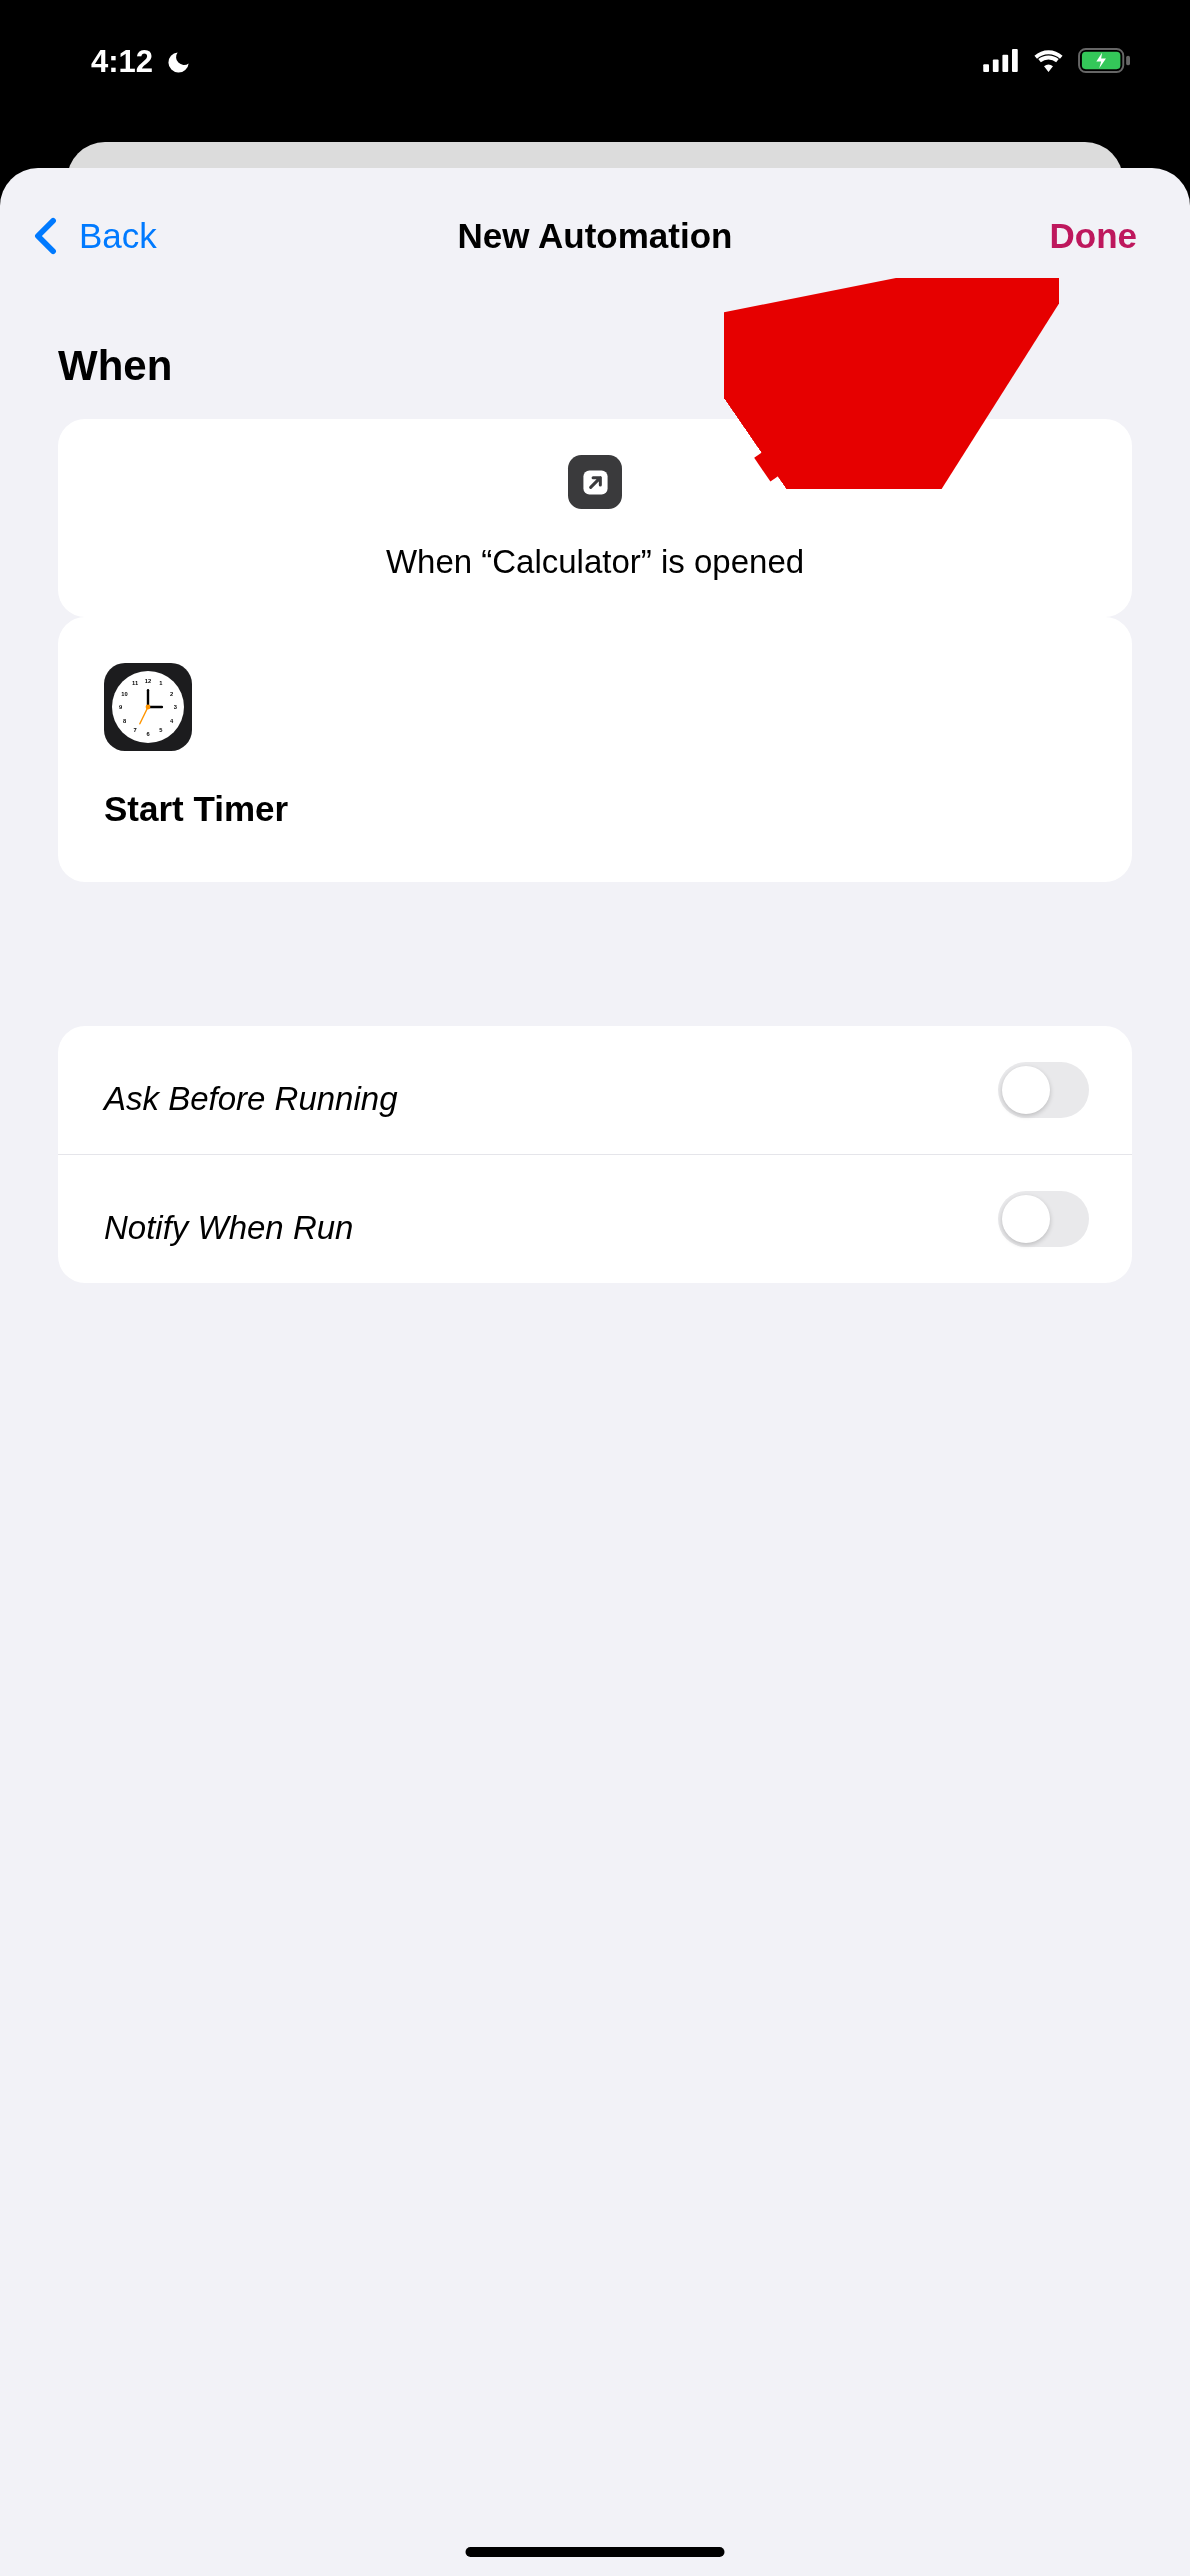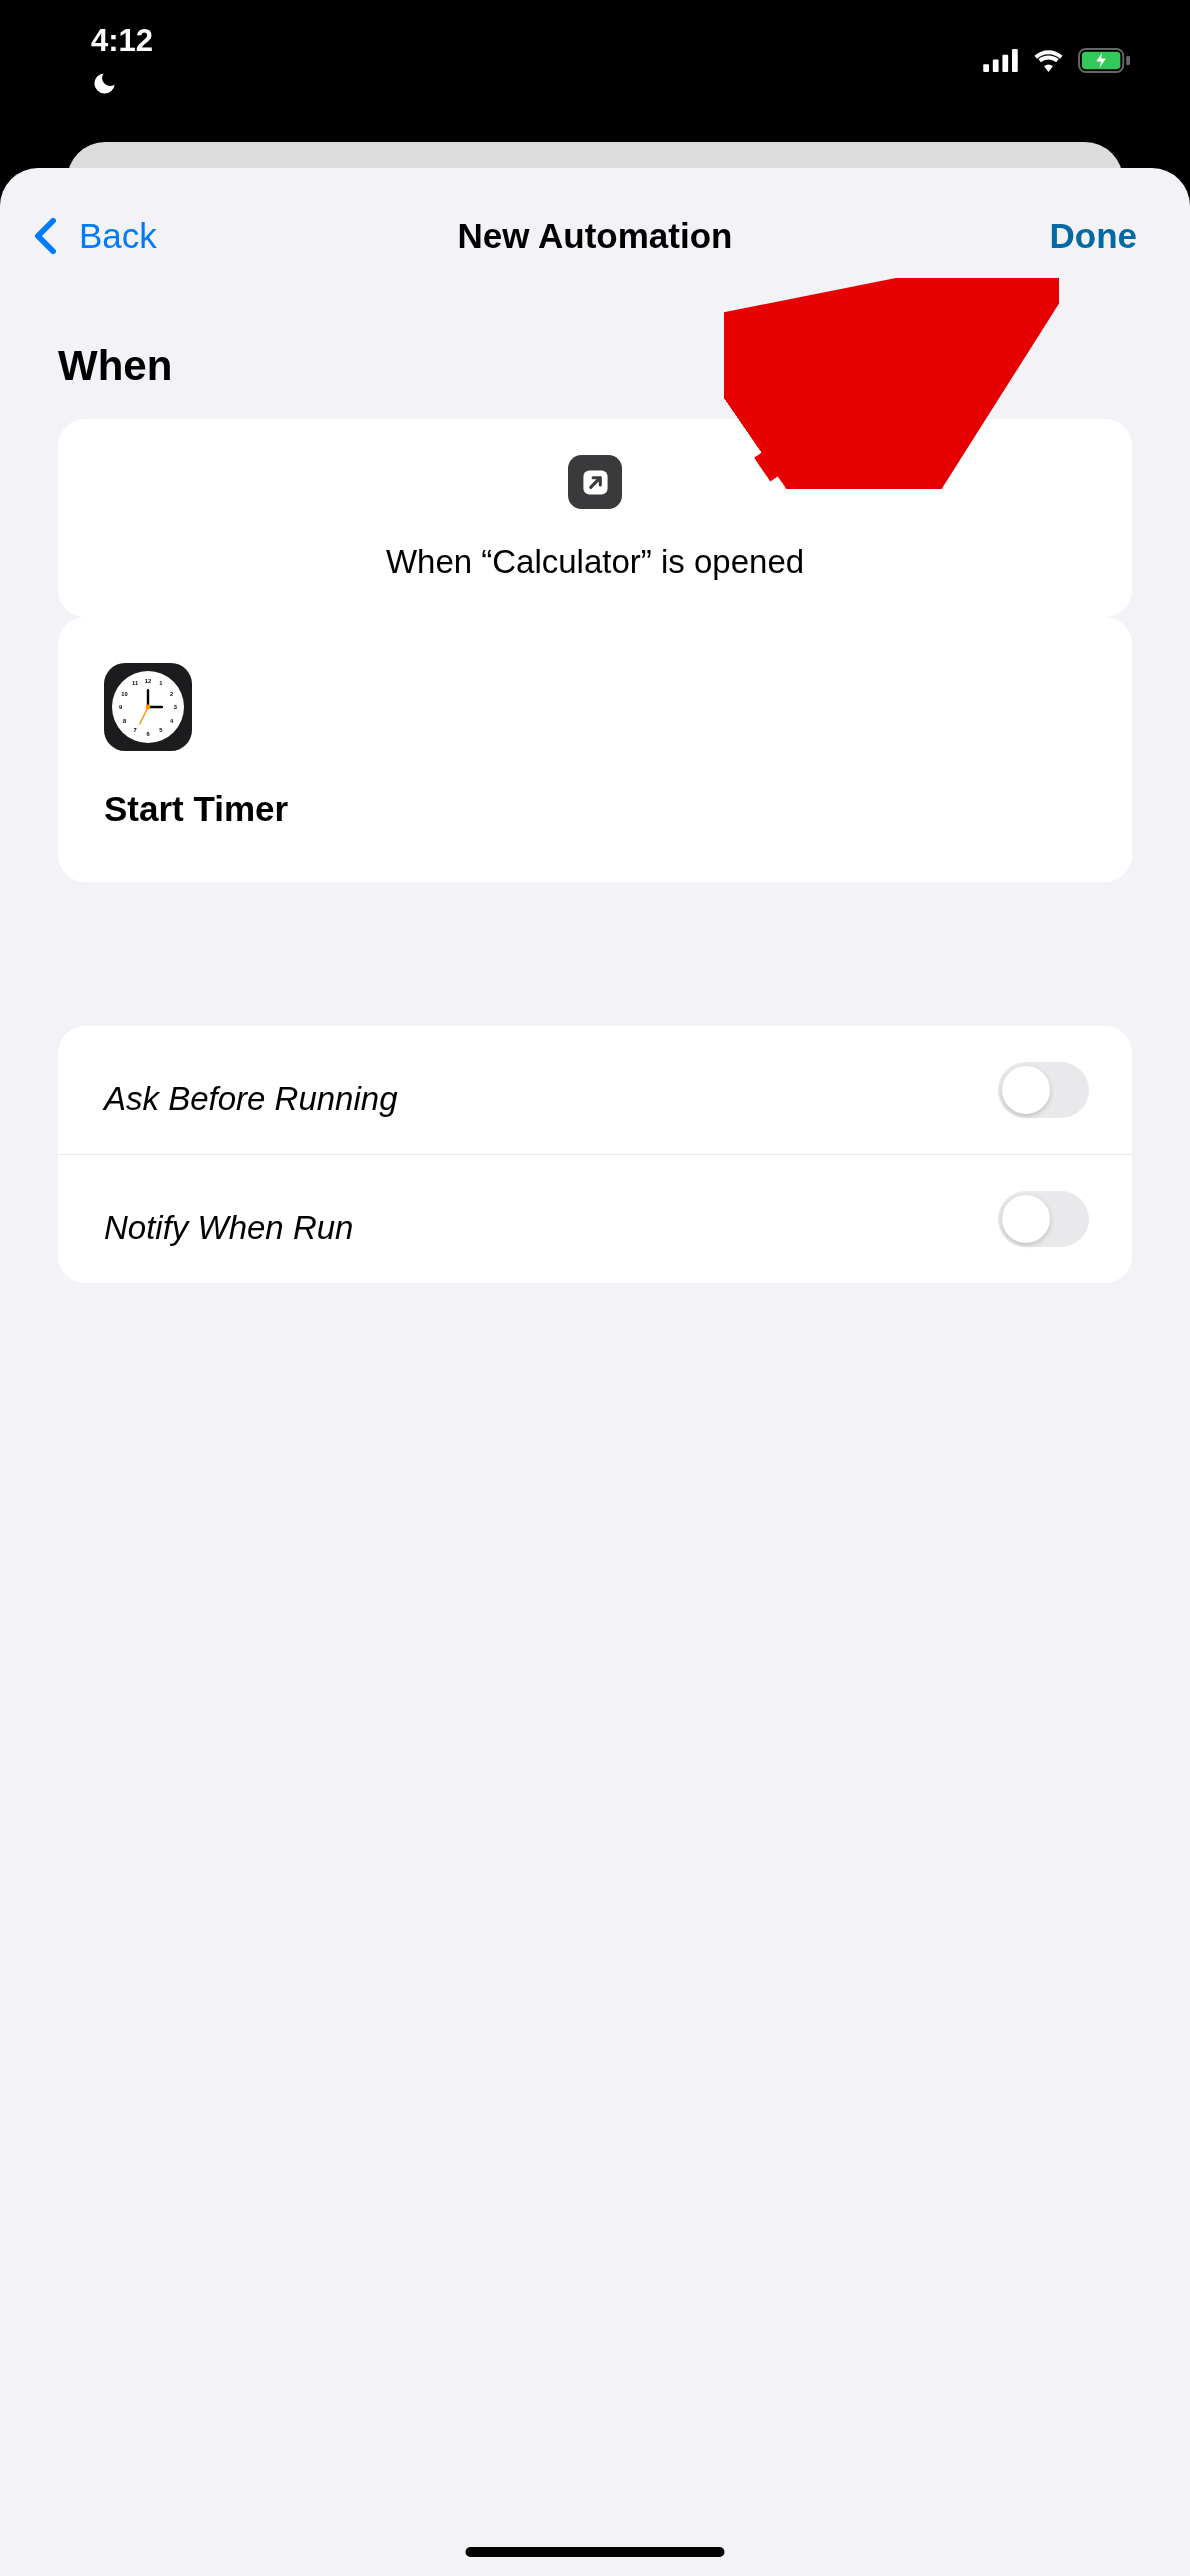--- a/index.html
+++ b/index.html
@@ -19,23 +19,22 @@
     .status-bar {
       height: 105px;
       display: flex;
       justify-content: space-between;
       align-items: center;
       padding: 19px 58px 0 91px;
       color: #fff;
     }
     .status-left {
       display: flex;
-      align-items: flex-start;
+      align-items: flex-end;
       gap: 11.5px;
-      flex-direction: column;
     }
     .status-time {
       font-size: 31px;
       font-weight: 600;
     }
     .status-right {
       display: flex;
       align-items: center;
       gap: 14.4px;
     }
@@ -72,21 +71,21 @@
     }
     .nav-title {
       font-size: 35px;
       font-weight: 600;
       color: #000;
       position: absolute;
       left: 50%;
       transform: translateX(-50%);
     }
     .nav-done {
-      color: #0369a1;
+      color: #be185d;
       font-size: 35px;
       font-weight: 600;
     }
     .section-header {
       font-size: 42px;
       font-weight: 700;
       color: #000;
       padding: 48px 58px 29px 58px;
     }
     .card {

